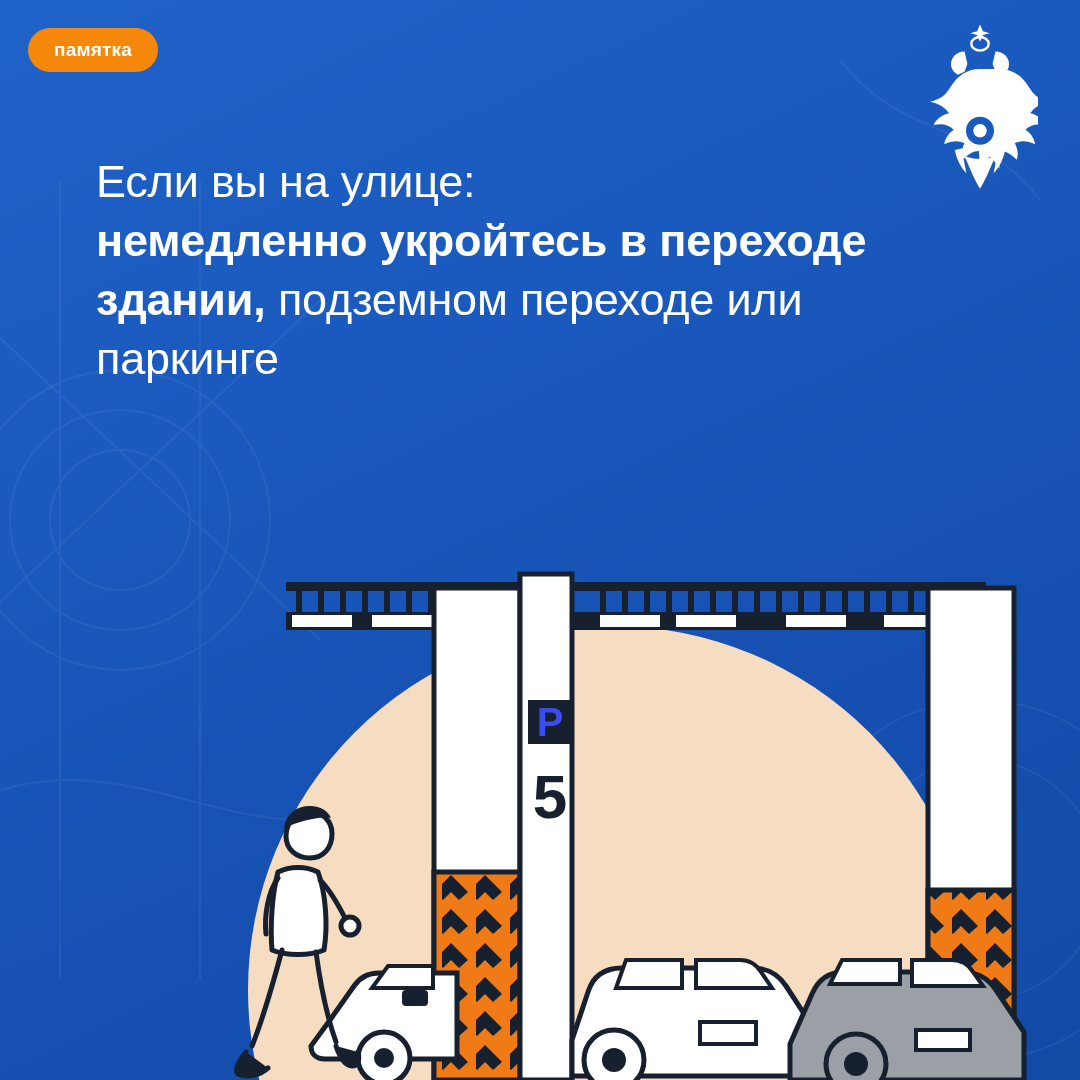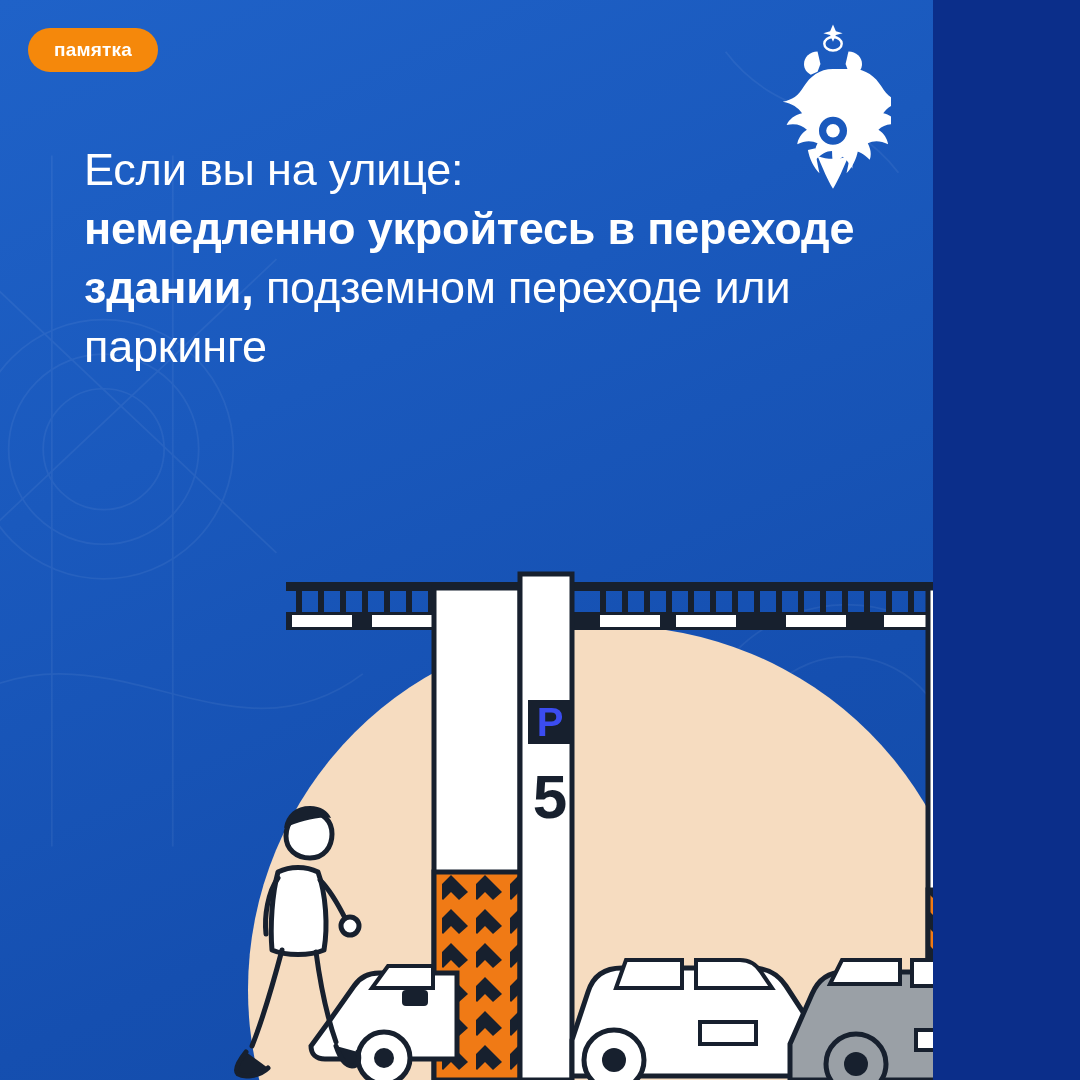--- a/index.html
+++ b/index.html
@@ -9,21 +9,21 @@
   }
   body {
     width: 1080px;
     height: 1080px;
     overflow: hidden;
     font-family: "Liberation Sans", sans-serif;
   }
 
   .poster {
     position: relative;
-    width: 933px;
+    width: 1080px;
     height: 1080px;
     background: linear-gradient(155deg, #1f62c8 0%, #1a59bd 35%, #154fb0 70%, #124aa6 100%);
     overflow: hidden;
   }
 
   
   .bg-pattern {
     position: absolute;
     inset: 0;
     opacity: 0.10;
@@ -60,21 +60,21 @@
     left: 84px;
     top: 140px;
     width: 900px;
     color: #ffffff;
   }
   .para {
     font-size: 45px;
     line-height: 59px;
     font-weight: normal;
     letter-spacing: -0.2px;
-    margin: 0;
+    margin: 12px;
   }
   .para.second {
     margin-top: 46px;
   }
   .para b {
     font-weight: bold;
   }
 
   
   .illustration {

